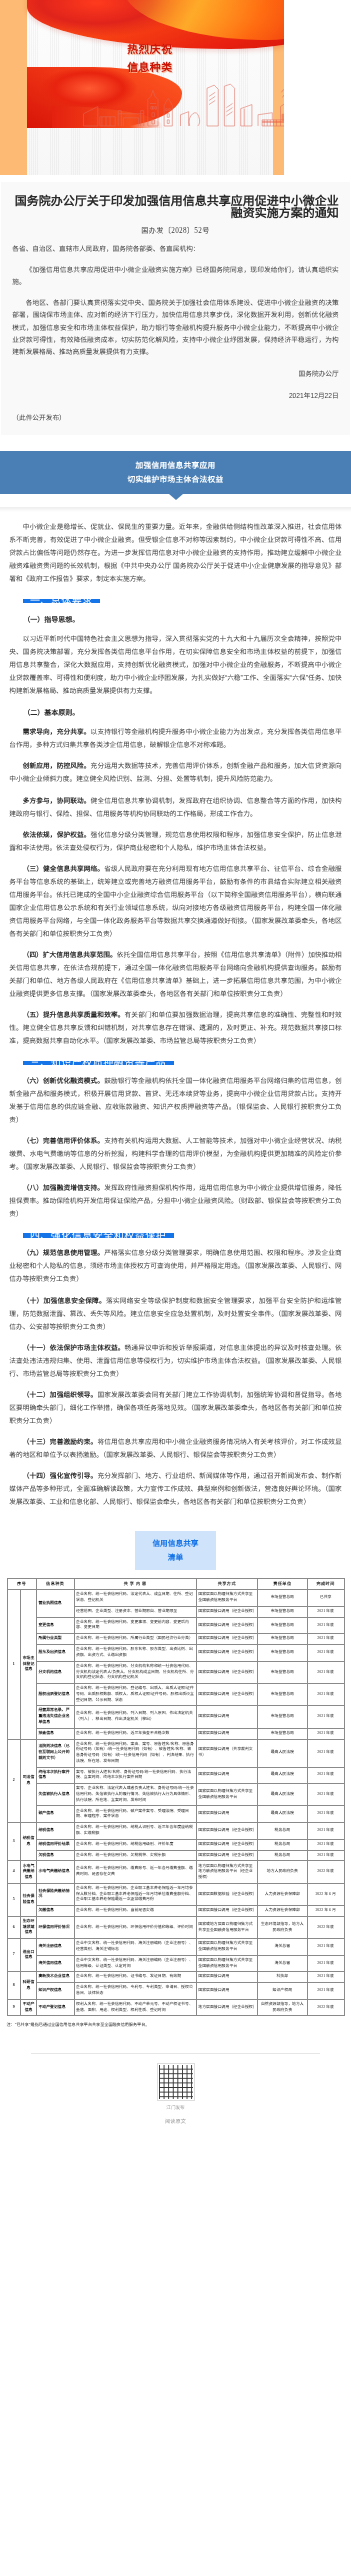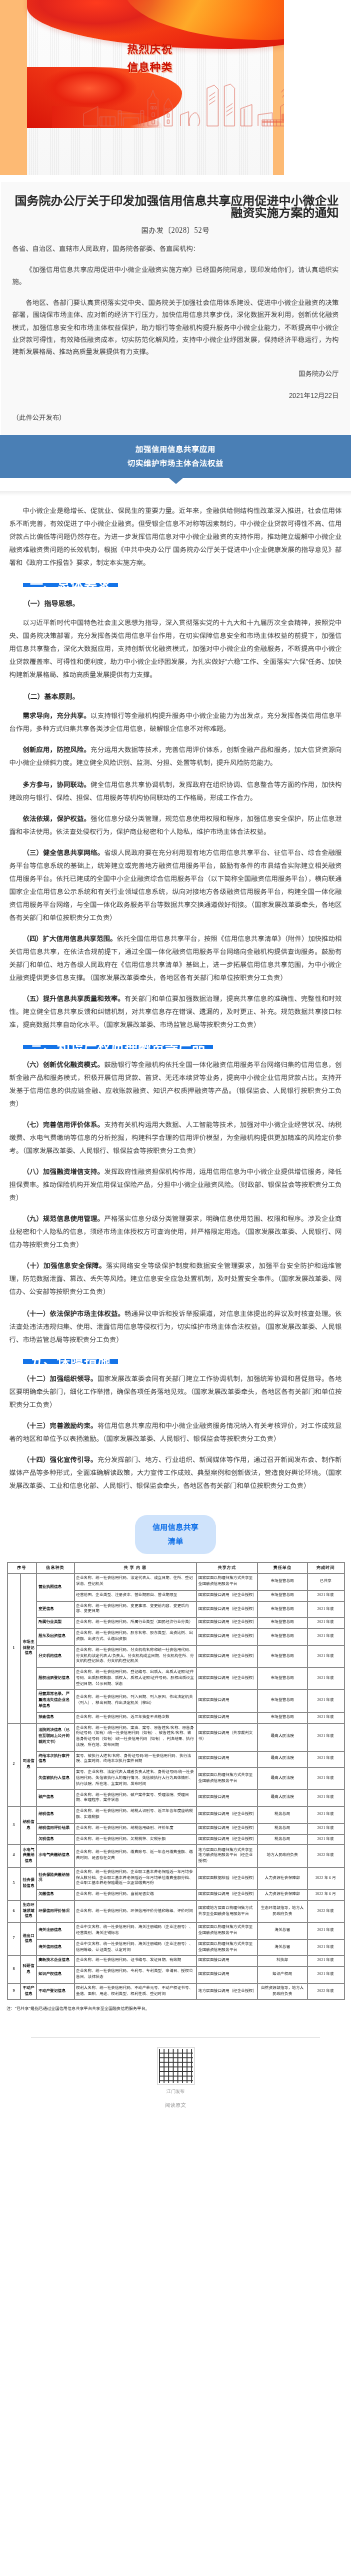--- a/index.html
+++ b/index.html
@@ -98,21 +98,21 @@
     margin-top: 8.2px; text-align: justify;
   }
   .doc-p.indent { text-indent: 2em; }
   .sign {
     text-align: right; font-size: 6.7px; line-height: 12.4px;
     color: #3d3d3d; margin-top: 9.3px;
   }
   .note { font-size: 6.7px; color: #3d3d3d; margin-top: 9.3px; }
 
   
-  .blue-head-wrap { margin-top: 0; position: relative; }
+  .blue-head-wrap { margin-top: 16px; position: relative; }
   .blue-head {
     background: #4a7fb5;
     padding: 8.2px 10.3px 7.7px 10.3px;
     text-align: center;
   }
   .blue-head .line {
     color: #ffffff; font-weight: 700; font-size: 7.7px; line-height: 13.4px;
     font-family: "Liberation Serif","DejaVu Serif",serif;
     letter-spacing: 0.3px;
   }
@@ -135,35 +135,35 @@
     word-break: break-all;
   }
   .para b { font-weight: 700; color: #2a2a2a; }
   .sub-head {
     font-size: 7px; font-weight: 700; color: #2a2a2a;
     margin-top: 10.3px; text-indent: 2em;
   }
   .chapter {
     display: inline-block;
     background: #1574e8;
-    color: #ffffff; font-weight: 700; font-size: 13px;
+    color: #ffffff; font-weight: 400; font-size: 10px;
     padding: 2.1px 7.2px 2.6px 7.2px;
     margin: 13.4px 0 0 13.4px;
     letter-spacing: 0.5px;
     font-family: "Liberation Serif","DejaVu Serif",serif;
   }
   .chapter-row { line-height: 0; }
 
   
   .attach-badge-wrap { text-align: center; margin: 17.5px 0 8.2px 0; }
   .attach-badge {
     display: inline-block;
     background: #cfe3fb; color: #1573e8;
     font-weight: 700; font-size: 7.7px; line-height: 13.4px;
-    padding: 6.2px 17.5px; border-radius: 12px;
+    padding: 6.2px 17.5px; border-radius: 0;
     font-family: "Liberation Serif","DejaVu Serif",serif;
   }
   table.list {
     width: 338px; margin: 0 auto;
     border-collapse: collapse;
     font-family: "Liberation Serif","DejaVu Serif",serif;
     font-size: 3.9px; line-height: 5.7px;
     color: #1d1d1d;
     table-layout: fixed;
   }
@@ -290,24 +290,24 @@
       <div class="para"><b>创新应用，防控风险。</b>充分运用大数据等技术，完善信用评价体系，创新金融产品和服务，加大信贷资源向中小微企业倾斜力度。建立健全风险识别、监测、分担、处置等机制，提升风险防范能力。</div>
       <div class="para"><b>多方参与，协同联动。</b>健全信用信息共享协调机制，发挥政府在组织协调、信息整合等方面的作用，加快构建政府与银行、保险、担保、信用服务等机构协同联动的工作格局，形成工作合力。</div>
       <div class="para"><b>依法依规，保护权益。</b>强化信息分级分类管理，规范信息使用权限和程序，加强信息安全保护，防止信息泄露和非法使用。依法查处侵权行为，保护商业秘密和个人隐私，维护市场主体合法权益。</div>
       <div class="para"><b>（三）健全信息共享网络。</b>省级人民政府要在充分利用现有地方信用信息共享平台、征信平台、综合金融服务平台等信息系统的基础上，统筹建立或完善地方融资信用服务平台，鼓励有条件的市县结合实际建立相关融资信用服务平台。依托已建成的全国中小企业融资综合信用服务平台（以下简称全国融资信用服务平台），横向联通国家企业信用信息公示系统和有关行业领域信息系统，纵向对接地方各级融资信用服务平台，构建全国一体化融资信用服务平台网络，与全国一体化政务服务平台等数据共享交换通道做好衔接。（国家发展改革委牵头，各地区各有关部门和单位按职责分工负责）</div>
       <div class="para"><b>（四）扩大信用信息共享范围。</b>依托全国信用信息共享平台，按照《信用信息共享清单》（附件）加快推动相关信用信息共享，在依法合规前提下，通过全国一体化融资信用服务平台网络向金融机构提供查询服务。鼓励有关部门和单位、地方各级人民政府在《信用信息共享清单》基础上，进一步拓展信用信息共享范围，为中小微企业融资提供更多信息支撑。（国家发展改革委牵头，各地区各有关部门和单位按职责分工负责）</div>
       <div class="para"><b>（五）提升信息共享质量和效率。</b>有关部门和单位要加强数据治理，提高共享信息的准确性、完整性和时效性。建立健全信息共享反馈和纠错机制，对共享信息存在错误、遗漏的，及时更正、补充。规范数据共享接口标准，提高数据共享自动化水平。（国家发展改革委、市场监管总局等按职责分工负责）</div>
       <div class="chapter-row"><div class="chapter">三、知识产权质押融资等产品</div></div>
       <div class="para"><b>（六）创新优化融资模式。</b>鼓励银行等金融机构依托全国一体化融资信用服务平台网络归集的信用信息，创新金融产品和服务模式，积极开展信用贷款、首贷、无还本续贷等业务，提高中小微企业信用贷款占比。支持开发基于信用信息的供应链金融、应收账款融资、知识产权质押融资等产品。（银保监会、人民银行按职责分工负责）</div>
       <div class="para"><b>（七）完善信用评价体系。</b>支持有关机构运用大数据、人工智能等技术，加强对中小微企业经营状况、纳税缴费、水电气费缴纳等信息的分析挖掘，构建科学合理的信用评价模型，为金融机构提供更加精准的风险定价参考。（国家发展改革委、人民银行、银保监会等按职责分工负责）</div>
       <div class="para"><b>（八）加强融资增信支持。</b>发挥政府性融资担保机构作用，运用信用信息为中小微企业提供增信服务，降低担保费率。推动保险机构开发信用保证保险产品，分担中小微企业融资风险。（财政部、银保监会等按职责分工负责）</div>
+      <div class="chapter-row"><div class="chapter">四、强化信息安全和权益保护</div></div>
       <div class="para"><b>（九）规范信息使用管理。</b>严格落实信息分级分类管理要求，明确信息使用范围、权限和程序。涉及企业商业秘密和个人隐私的信息，须经市场主体授权方可查询使用，并严格限定用途。（国家发展改革委、人民银行、网信办等按职责分工负责）</div>
       <div class="para"><b>（十）加强信息安全保障。</b>落实网络安全等级保护制度和数据安全管理要求，加强平台安全防护和运维管理，防范数据泄露、篡改、丢失等风险。建立信息安全应急处置机制，及时处置安全事件。（国家发展改革委、网信办、公安部等按职责分工负责）</div>
       <div class="para"><b>（十一）依法保护市场主体权益。</b>畅通异议申诉和投诉举报渠道，对信息主体提出的异议及时核查处理。依法查处违法违规归集、使用、泄露信用信息等侵权行为，切实维护市场主体合法权益。（国家发展改革委、人民银行、市场监管总局等按职责分工负责）</div>
-      <div class="chapter-row"><div class="chapter">五、保障措施</div></div>
       <div class="para"><b>（十二）加强组织领导。</b>国家发展改革委会同有关部门建立工作协调机制，加强统筹协调和督促指导。各地区要明确牵头部门，细化工作举措，确保各项任务落地见效。（国家发展改革委牵头，各地区各有关部门和单位按职责分工负责）</div>
       <div class="para"><b>（十三）完善激励约束。</b>将信用信息共享应用和中小微企业融资服务情况纳入有关考核评价，对工作成效显著的地区和单位予以表扬激励。（国家发展改革委、人民银行、银保监会等按职责分工负责）</div>
       <div class="para"><b>（十四）强化宣传引导。</b>充分发挥部门、地方、行业组织、新闻媒体等作用，通过召开新闻发布会、制作新媒体产品等多种形式，全面准确解读政策，大力宣传工作成效、典型案例和创新做法，营造良好舆论环境。（国家发展改革委、工业和信息化部、人民银行、银保监会牵头，各地区各有关部门和单位按职责分工负责）</div>
     </div>
 </div>
 
 <div class="attach-badge-wrap">
   <div class="attach-badge">
     <div>信用信息共享</div>
     <div>清单</div>

